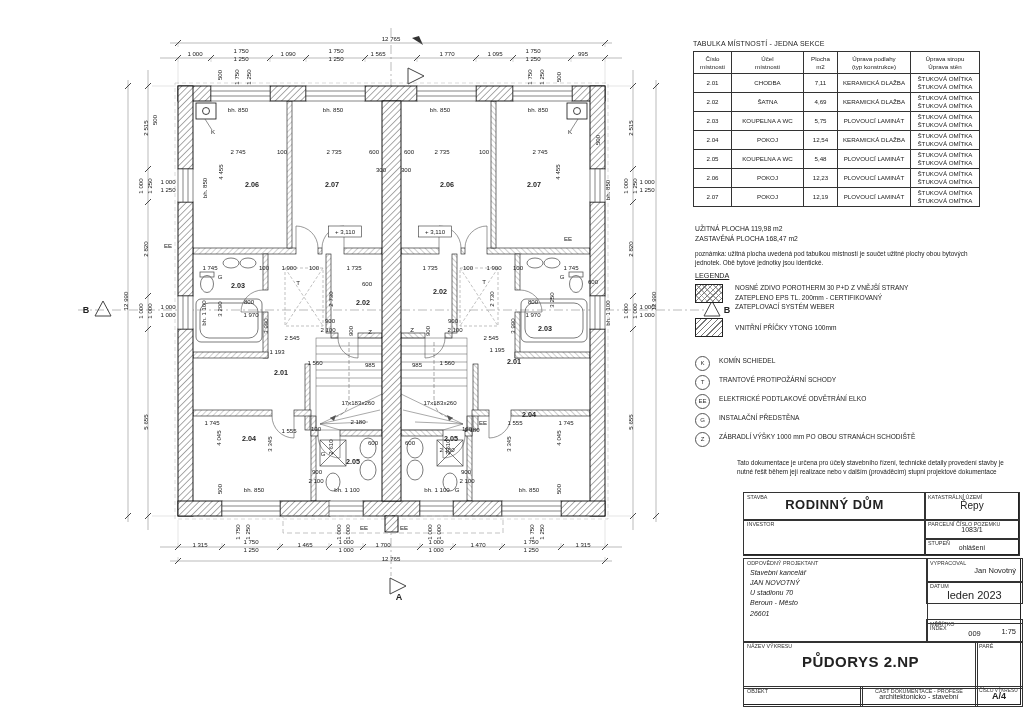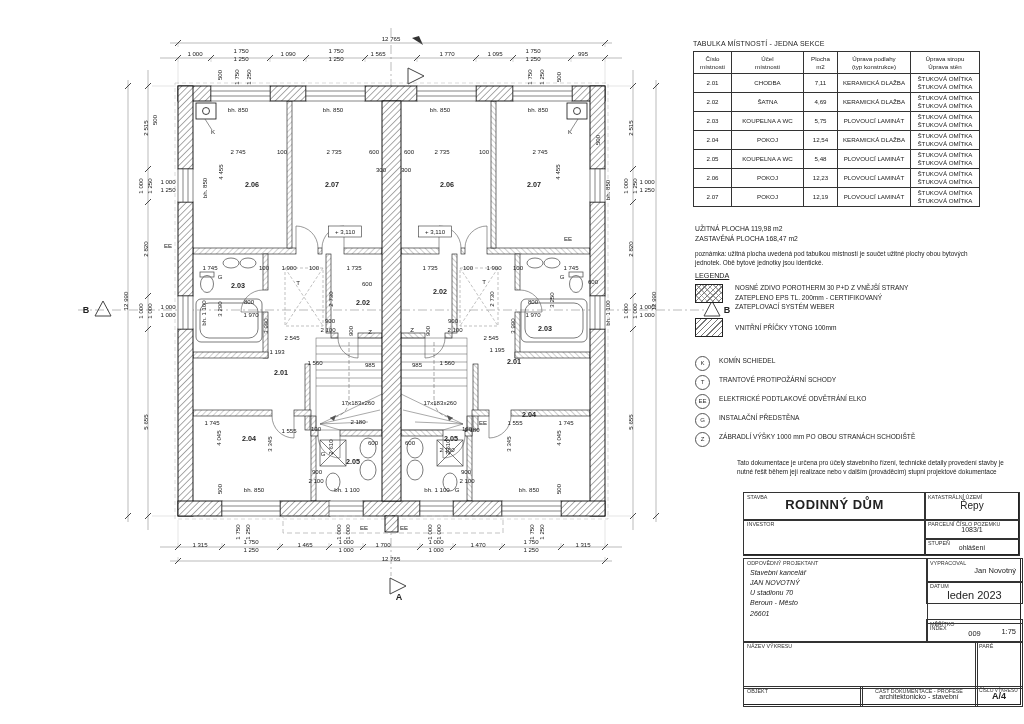--- a/index.html
+++ b/index.html
@@ -638,20 +638,21 @@
   <div class="cell" style="left:182px;top:60px;width:95px;height:21px">
     <div class="lbl">MĚŘÍTKO</div>
     <div style="font-size:7.5px;text-align:right;padding-right:6px">1:75</div>
   </div>
   <div class="cell" style="left:182px;top:64px;width:95px;height:18px">
     <div class="lbl">INDEX</div>
     <div class="val-c" style="font-size:7.5px;margin-top:-2px">009</div>
   </div>
   <div class="cell" style="left:-1px;top:82px;width:233px;height:46px">
     <div class="lbl">NÁZEV VÝKRESU</div>
+    <div id="nazev-val" class="val-c" style="margin-top:4px">PŮDORYS 2.NP</div>
   </div>
   <div class="cell" style="left:231px;top:82px;width:46px;height:46px">
     <div class="lbl">PARÉ</div>
   </div>
   <div class="cell" style="left:-1px;top:127px;width:118px;height:19px">
     <div class="lbl">OBJEKT</div>
   </div>
   <div class="cell" style="left:116px;top:127px;width:116px;height:19px">
     <div class="lbl val-c" style="padding-left:0">ČÁST DOKUMENTACE - PROFESE</div>
     <div class="val-c" style="font-size:7px;margin-top:-1px">architektonicko - stavební</div>

